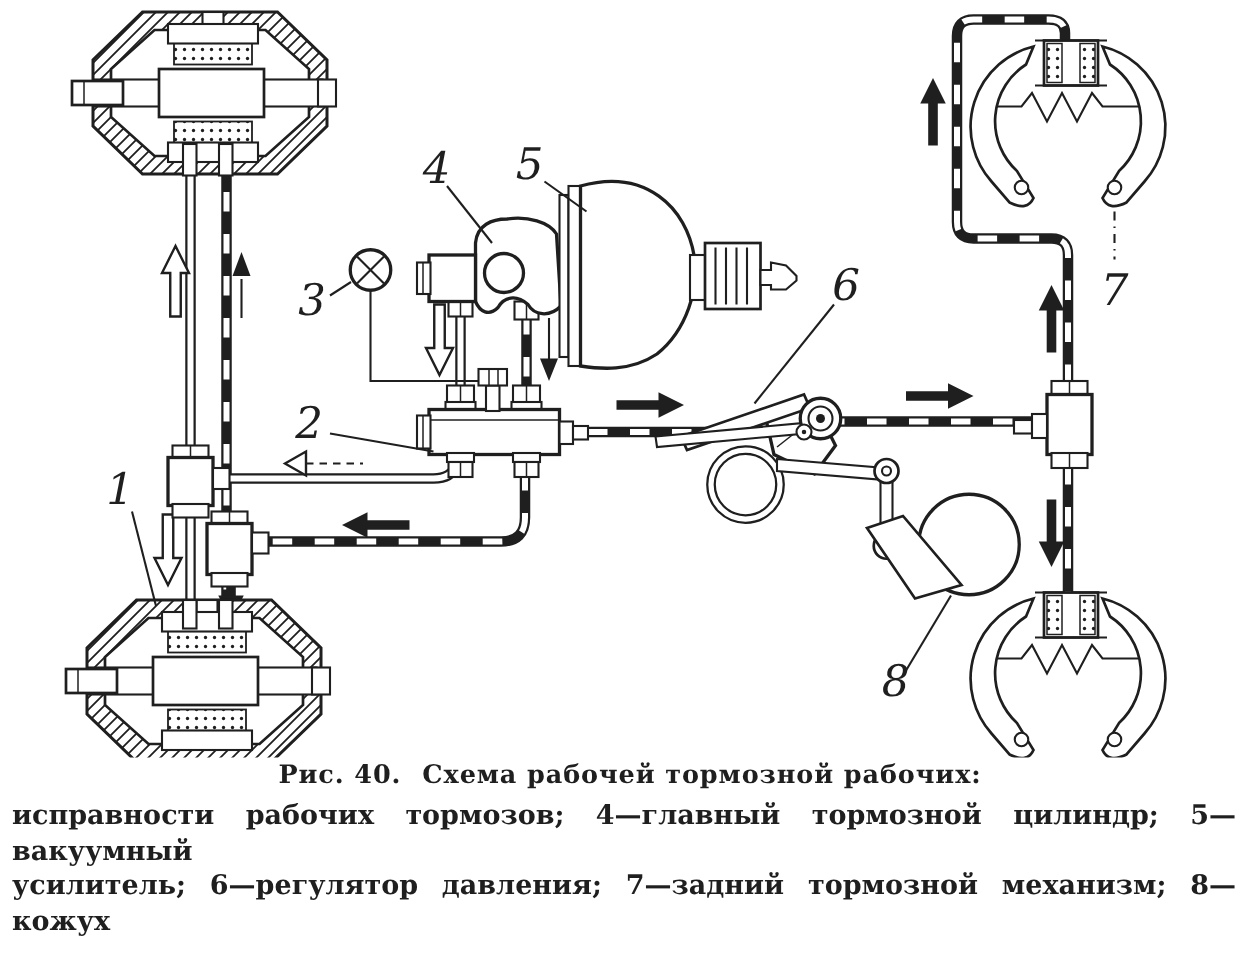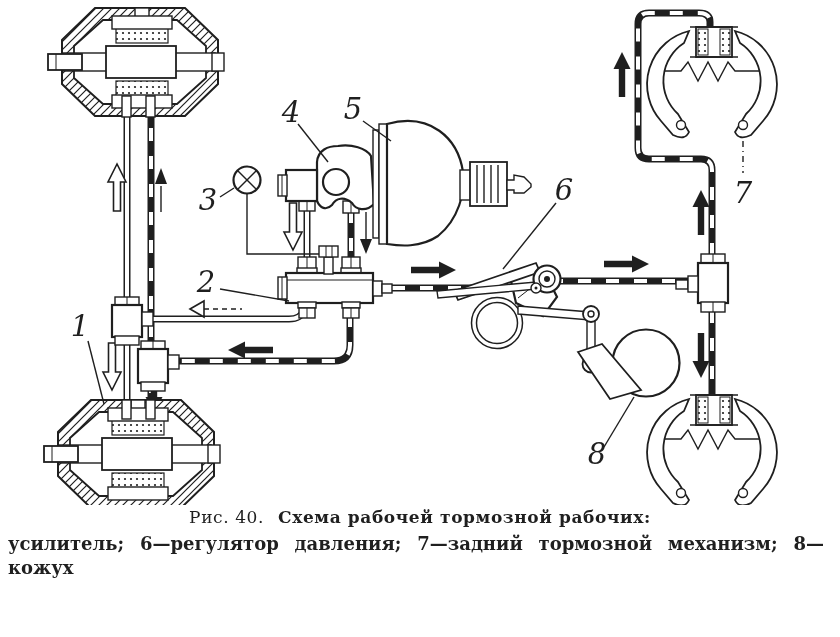--- a/index.html
+++ b/index.html
@@ -13,21 +13,21 @@
   .sh{fill:#fff;stroke:#1f1f1f;stroke-width:1.8;}
   .sh2{fill:#fff;stroke:#1f1f1f;stroke-width:1.4;}
   .shB{fill:#fff;stroke:#1f1f1f;stroke-width:2.2;}
   .ln{stroke:#1f1f1f;fill:none;stroke-width:1.4;}
   .lnT{stroke:#1f1f1f;fill:none;stroke-width:1;}
   .ink{fill:#1f1f1f;stroke:none;}
   .lbl{font:italic 29px "DejaVu Serif", serif;fill:#1f1f1f;text-anchor:middle;}
   
   .caption{position:absolute;left:0;top:505px;width:840px;}
   .cap-title{text-align:center;font-size:17px;font-weight:bold;letter-spacing:.6px;margin:2px 0 5px 0;}
-  .cap-title .pref{margin-right:14px;font-weight:normal;}
+  .cap-title .pref{margin-right:14px;font-weight:bold;}
   .legend{padding:0 16px 0 8px;font-size:18px;font-weight:bold;line-height:23.5px;}
   .jl{text-align:justify;text-align-last:justify;}
 </style>
 </head>
 <body>
 
 <div class="page">
 <svg width="840" height="505" viewBox="0 0 840 505">
   <defs>
     <pattern id="hatch" patternUnits="userSpaceOnUse" width="8" height="8">
@@ -274,17 +274,18 @@
     <line x1="604" y1="447" x2="634" y2="397" class="ln"></line>
     <text x="597" y="464" class="lbl">8</text>
   </g>
 </svg>
 
 <div class="caption">
   <div class="cap-title">
     <span class="pref">Рис. 40.</span><span>Схема рабочей тормозной рабочих:</span>
   </div>
   <div class="legend">
+    <div class="jl">исправности рабочих тормозов; 4—главный тормозной цилиндр; 5—вакуумный</div>
     <div class="jl">усилитель; 6—регулятор давления; 7—задний тормозной механизм; 8—кожух</div>
 
   </div>
 </div>
 </div>
 
 </body></html>

